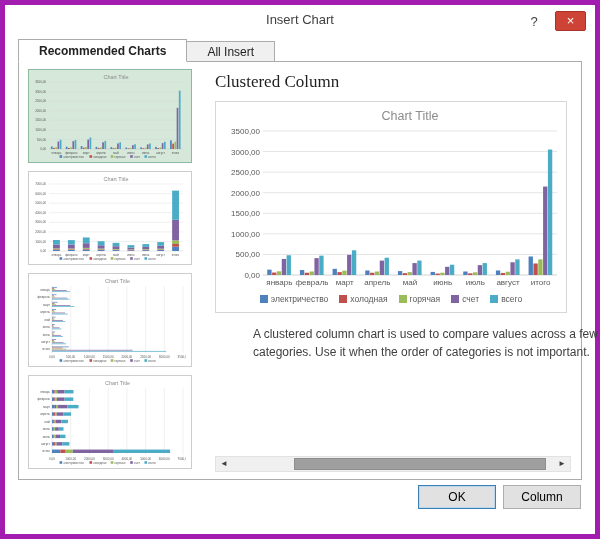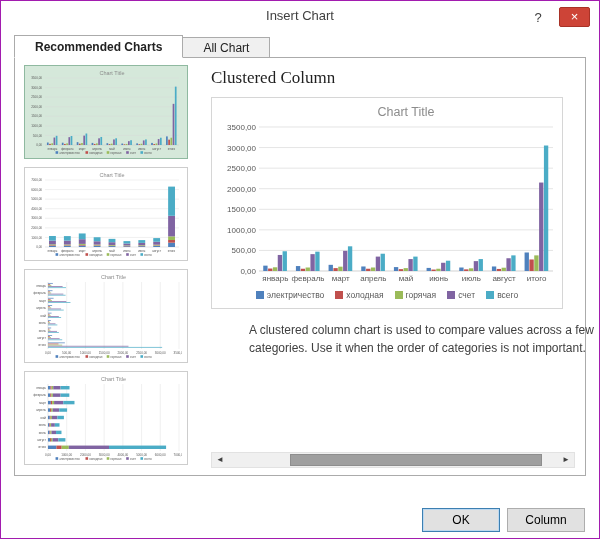--- a/index.html
+++ b/index.html
@@ -1,20 +1,20 @@
 <!DOCTYPE html>
 <html><head>
 <meta charset="utf-8">
 <style>
   *{box-sizing:border-box;margin:0;padding:0;}
   html,body{width:600px;height:539px;}
   body{font-family:"Liberation Sans",sans-serif;background:#fff;position:relative;overflow:hidden;}
   svg text{font-family:"Liberation Sans",sans-serif;}
 
-  .dialog{position:absolute;inset:0;background:#fff;border:1px solid #a21caf;}
+  .dialog{position:absolute;inset:0;background:#fff;border:5px solid #a21caf;}
   .titlebar{position:relative;height:30px;}
   .title{text-align:center;line-height:30px;font-size:13px;color:#404040;}
   .helpbtn{position:absolute;top:7px;right:48px;width:26px;height:19px;background:transparent;border:none;font-size:13px;color:#404040;cursor:pointer;}
   .closebtn{position:absolute;top:6px;right:9px;width:31px;height:20px;background:#cd4437;border:1px solid #a83227;border-radius:2px;color:#fff;cursor:pointer;text-align:center;}
   .closebtn span{font-size:13px;line-height:18px;color:#fff;}
 
   .tabs{position:absolute;left:13px;top:34px;height:23px;display:flex;align-items:flex-end;z-index:3;}
   .tab{height:21px;line-height:20px;padding:0 20px;font-size:12px;color:#222;background:#f0f0f0;border:1px solid #ababab;border-left:none;cursor:pointer;}
   .tab:first-child{border-left:1px solid #ababab;}
   .tab.active{height:23px;line-height:22px;background:#fff;border-bottom:1px solid #fff;font-weight:bold;}
@@ -33,42 +33,42 @@
   .legend{display:flex;justify-content:center;align-items:center;gap:11px;height:20px;font-size:8.5px;color:#595959;}
   .legend-item{display:flex;align-items:center;gap:3px;white-space:nowrap;}
   .swatch{width:8px;height:8px;display:inline-block;}
   .description{margin-top:12px;font-size:12px;color:#404040;line-height:1.5;width:358px;margin-left:38px;}
 
   .hscroll{position:absolute;left:0;right:0;bottom:3px;height:16px;display:flex;background:#f0f0f0;border:1px solid #e2e2e2;}
   .scroll-arrow{width:16px;height:14px;font-size:8px;line-height:14px;text-align:center;color:#404040;background:#f0f0f0;cursor:pointer;border:none;}
   .track{flex:1;position:relative;background:#f0f0f0;cursor:pointer;}
   .sthumb{position:absolute;top:1px;bottom:1px;left:62px;width:252px;background:#9f9f9f;border:1px solid #8e8e8e;cursor:pointer;}
 
-  .footer{position:absolute;bottom:6px;right:14px;display:flex;gap:7px;}
+  .footer{position:absolute;bottom:25px;right:14px;display:flex;gap:7px;}
   .btn{width:78px;height:24px;font-size:12px;background:#e1e1e1;border:1px solid #adadad;color:#000;cursor:pointer;}
   .btn.default{border-color:#3c7fb1;box-shadow:inset 0 0 0 1px #bcd8f0;}
 </style>
 </head>
 <body>
 
 <div class="dialog">
 
   <div class="titlebar">
     <div class="title">Insert Chart</div>
     <button class="helpbtn">
       <span>?</span>
     </button>
     <button class="closebtn">
       <span>×</span>
     </button>
   </div>
 
   <div class="tabs">
     <div class="tab active">Recommended Charts</div>
-    <div class="tab">All Chart</div>
+    <div class="tab">All Insert</div>
   </div>
 
   <div class="content">
 
     <div class="thumb-list" id="thumb-list">
         <div class="thumb selected">
           <svg viewBox="0 0 152 88">
             <text x="82" y="6.5" font-size="5.5" fill="#8c8c8c" text-anchor="middle">Chart Title</text>
             <line x1="15" y1="77" x2="149" y2="77" stroke="#bfbfbf" stroke-width="0.4"></line>
             <text x="12" y="78.14" font-size="3" fill="#595959" text-anchor="end">0,00</text>

